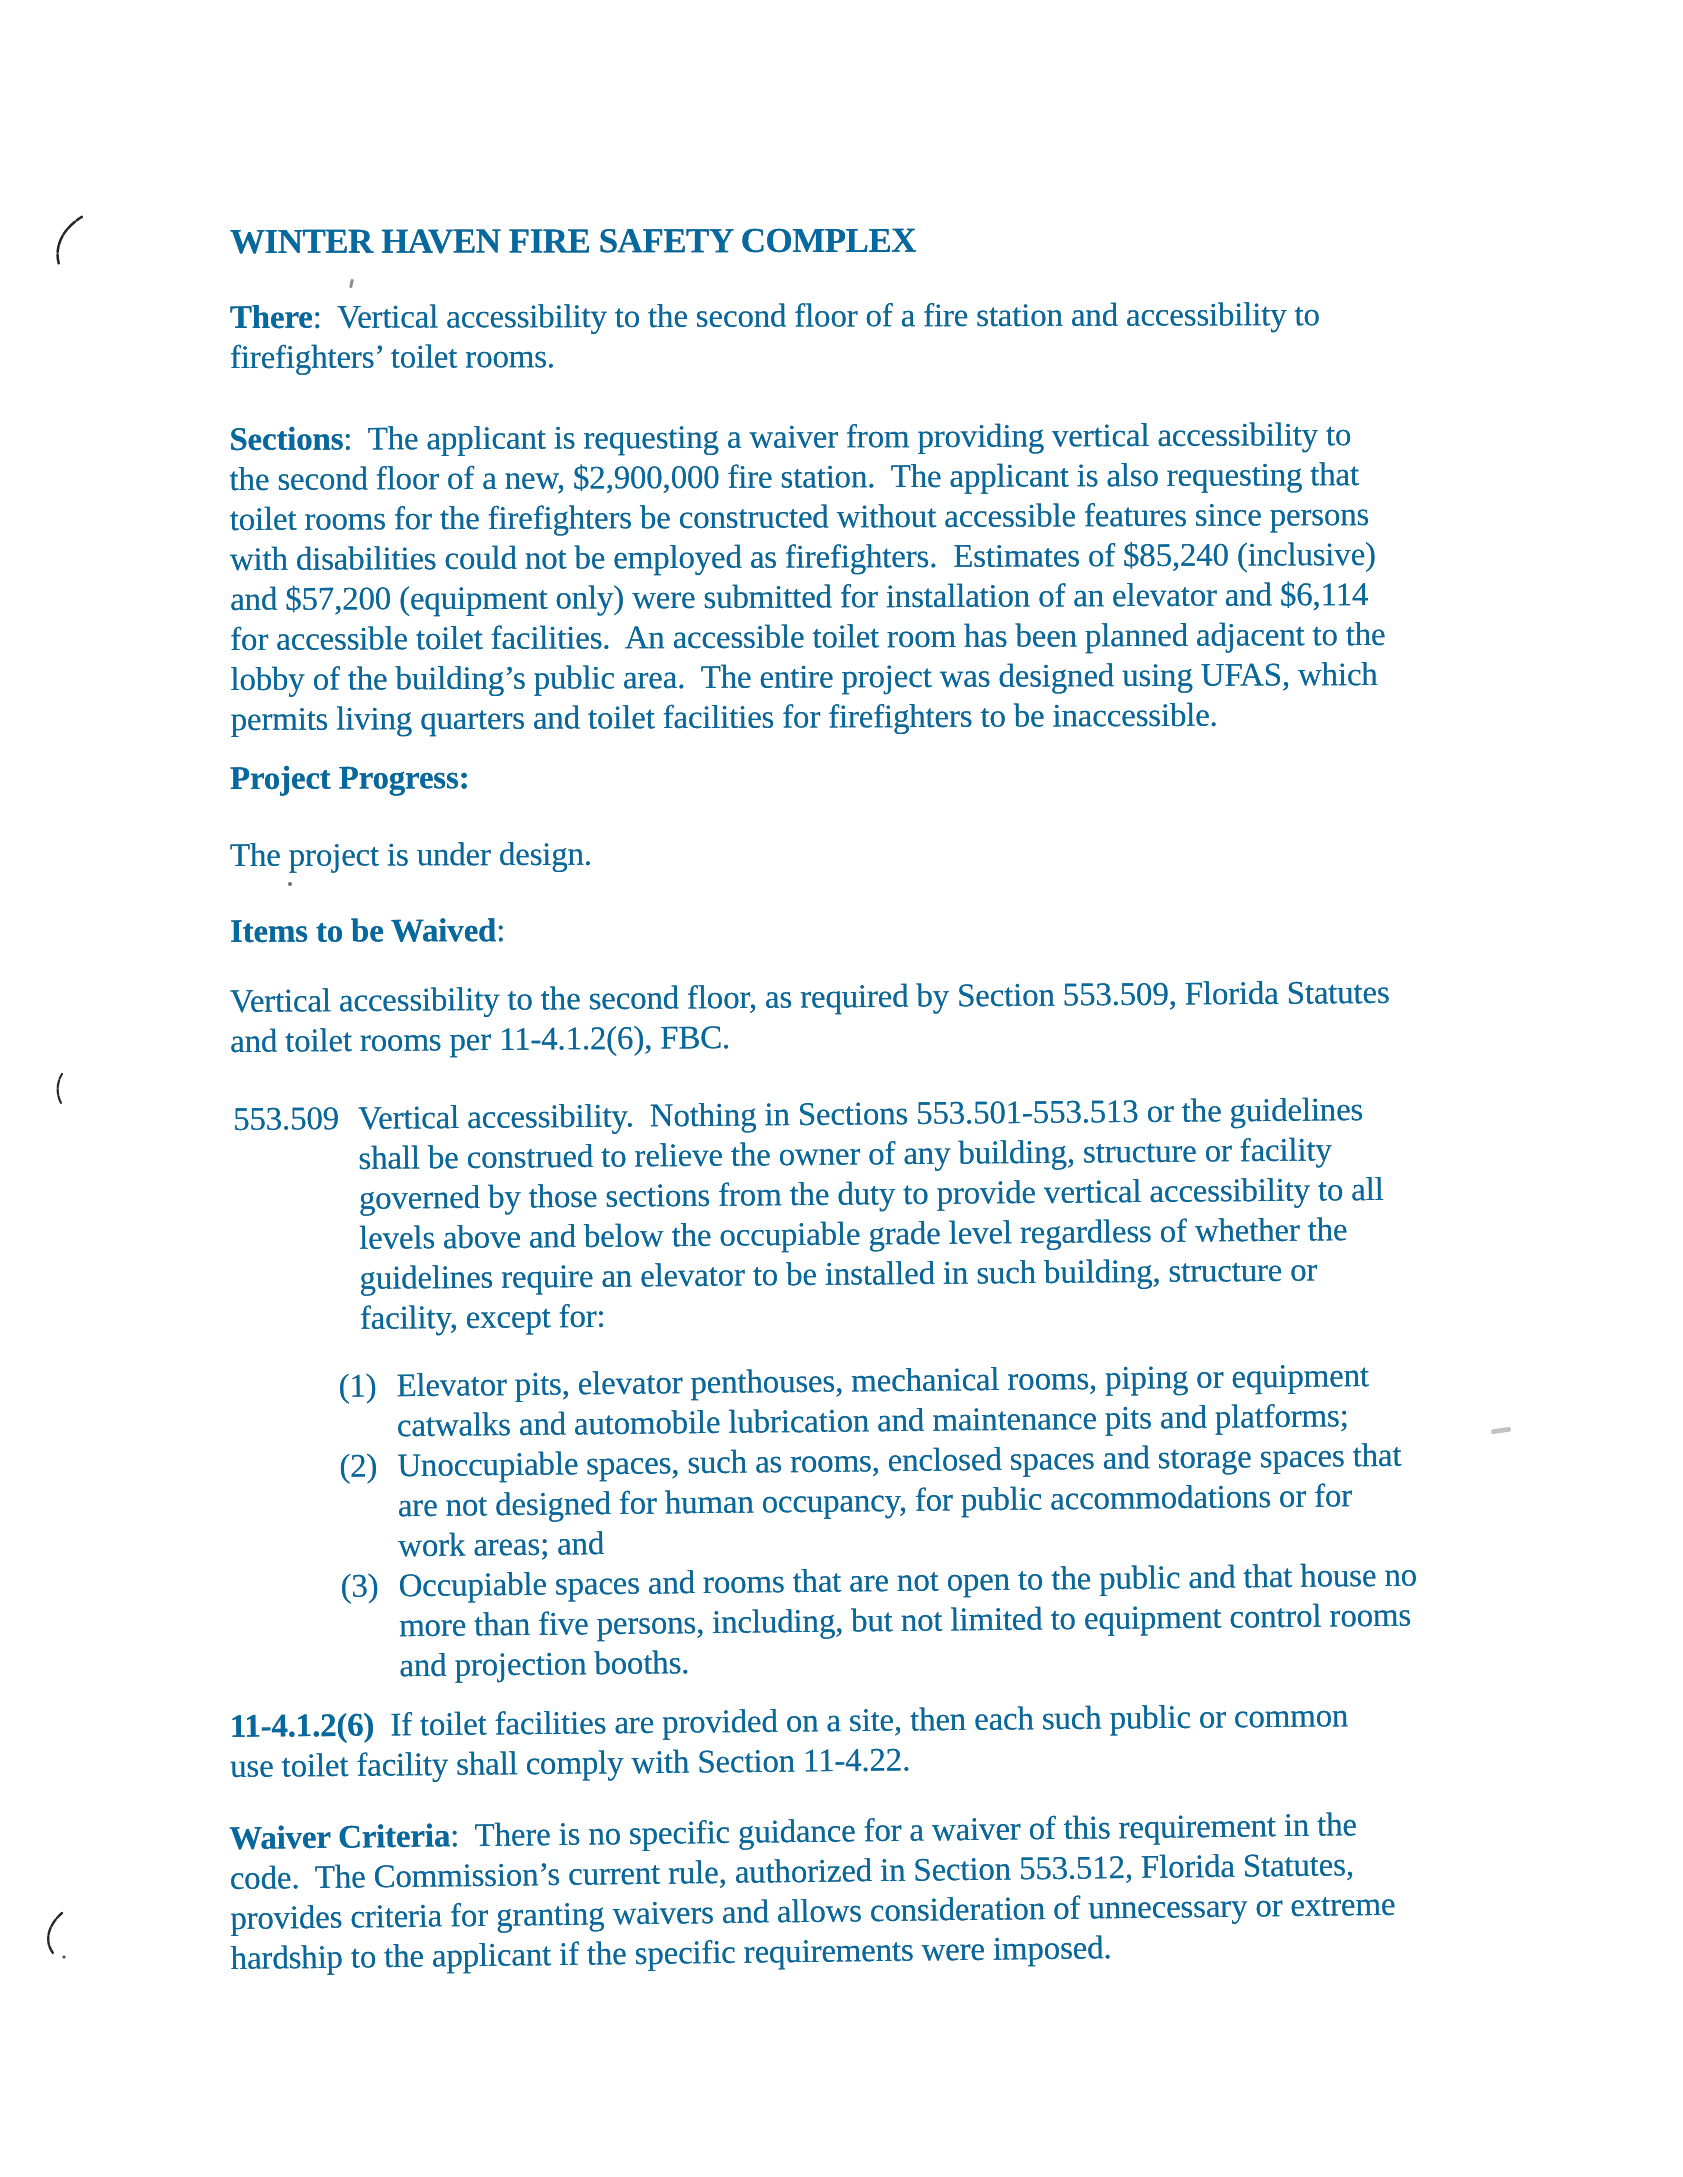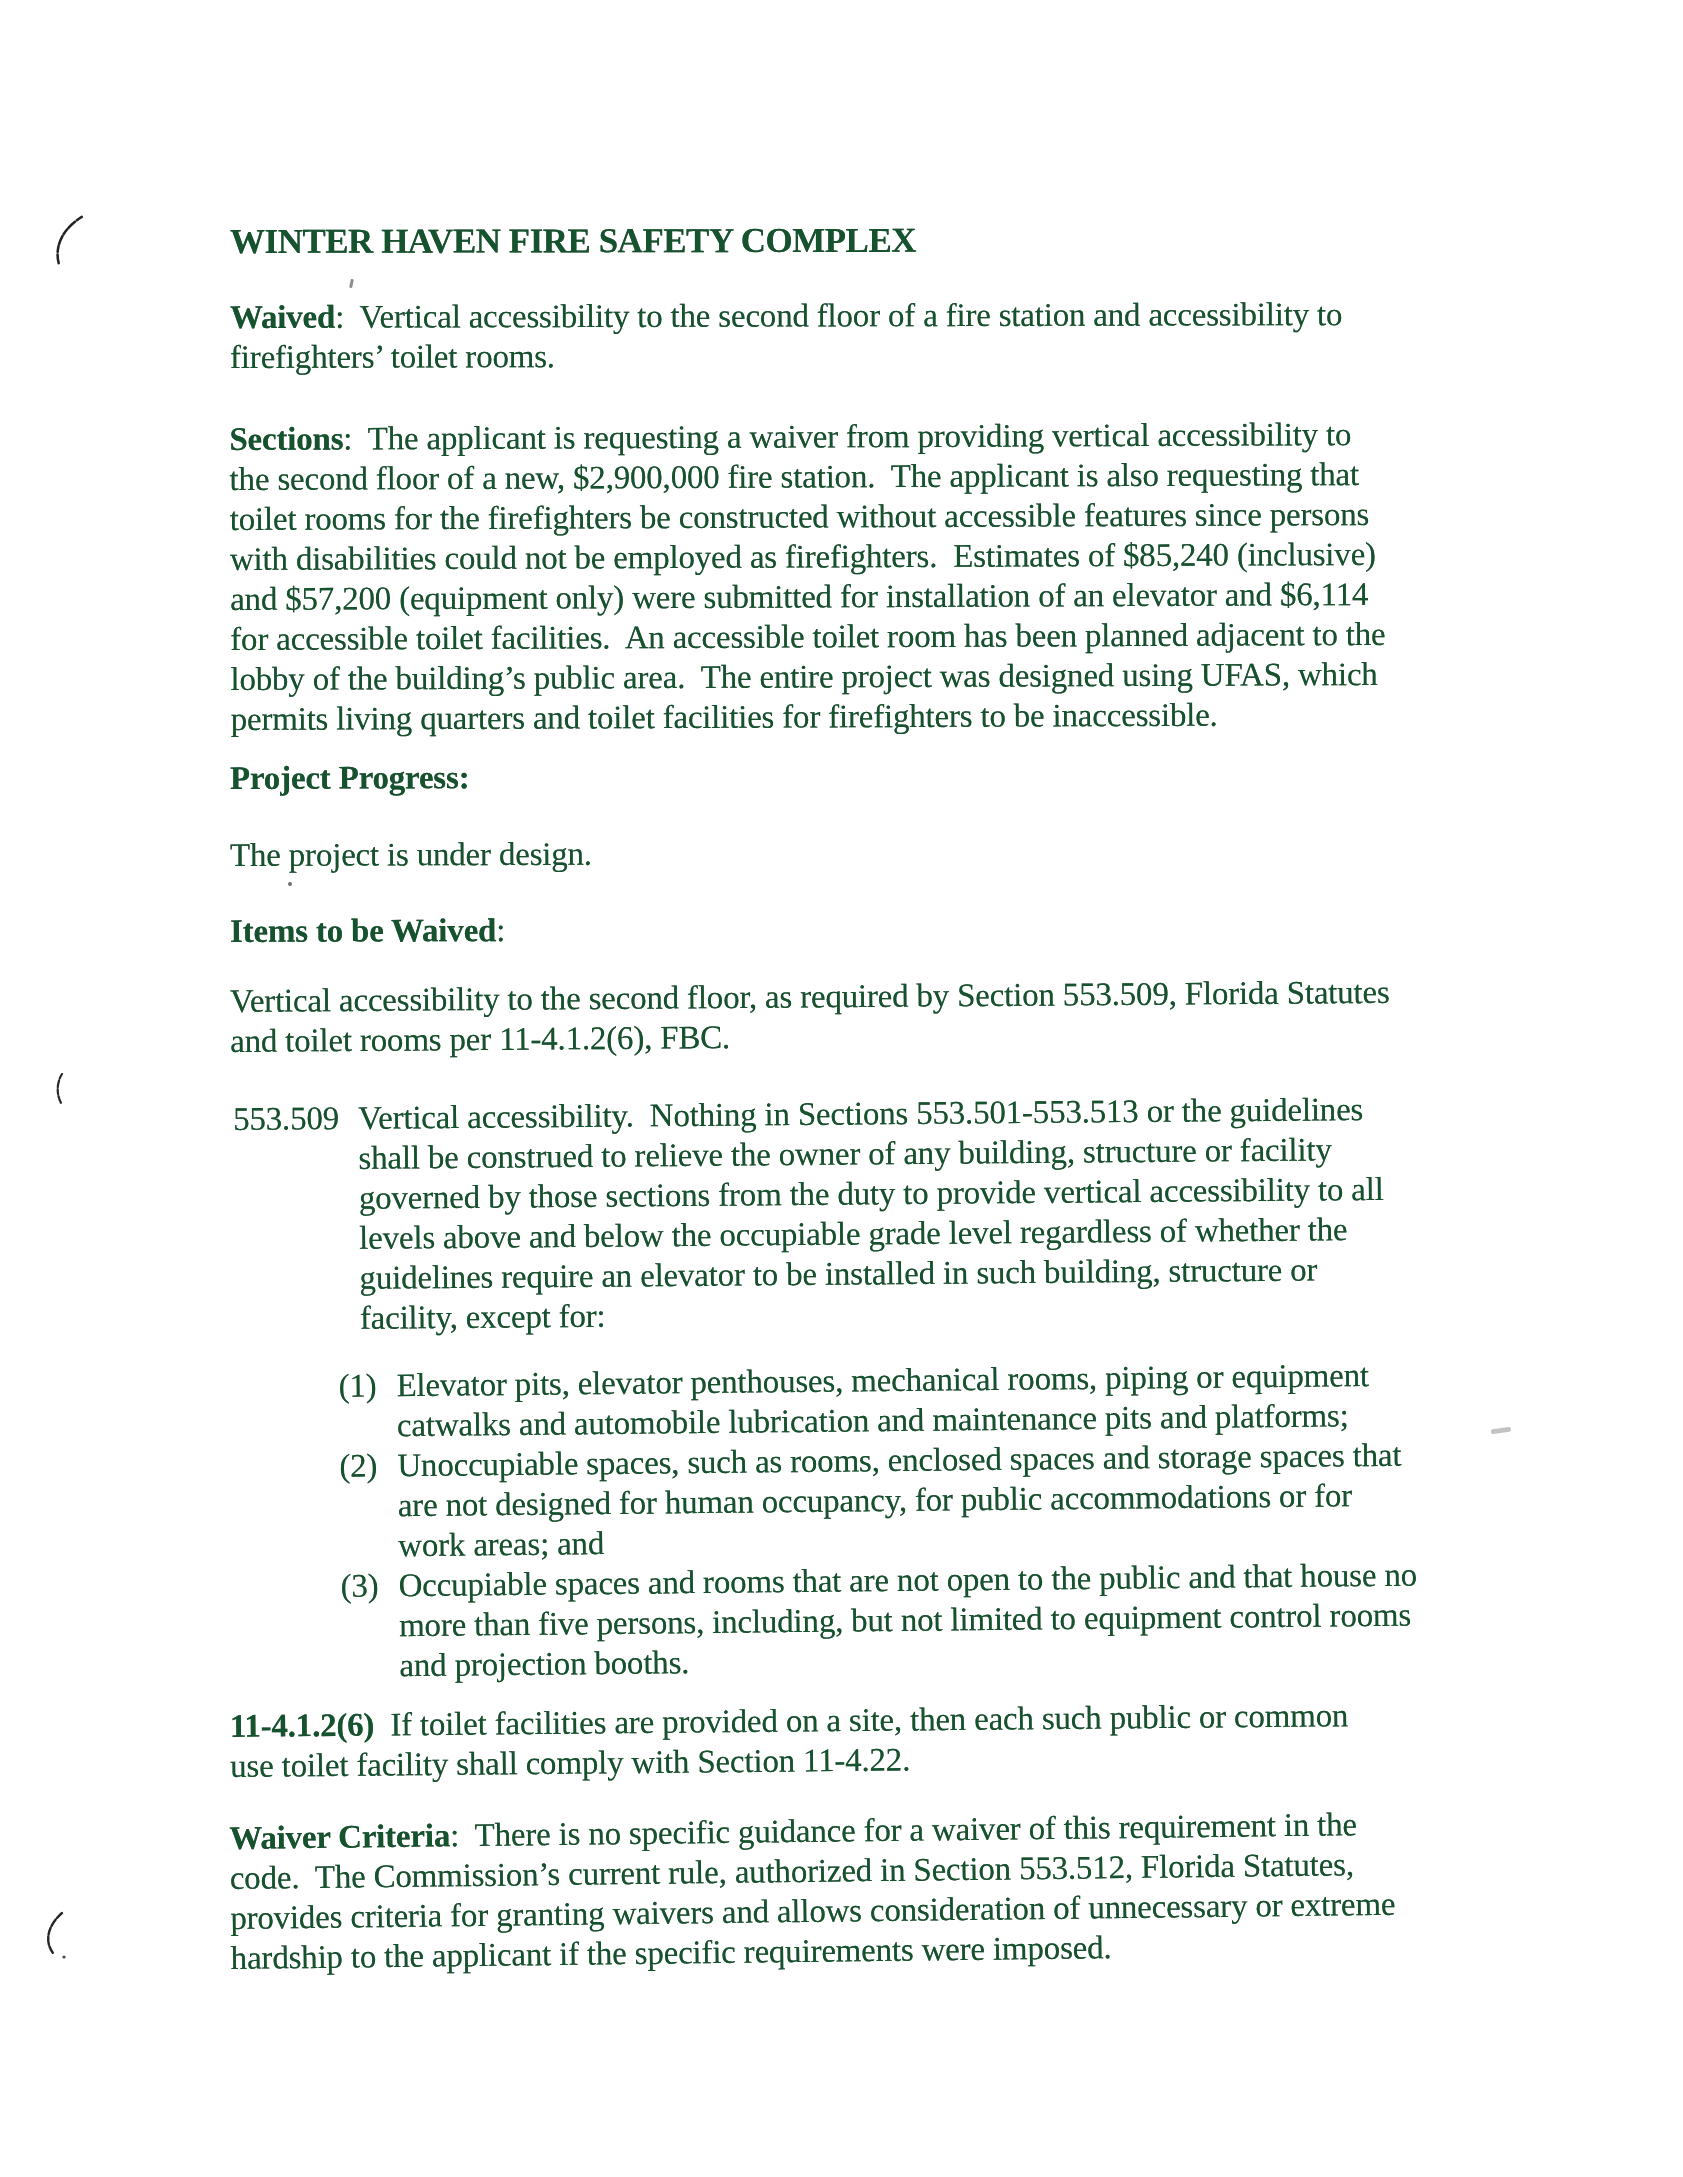--- a/index.html
+++ b/index.html
@@ -2,21 +2,21 @@
 <html><head>
 <meta charset="utf-8">
 <style>
   html,body{margin:0;padding:0;background:#ffffff;}
   .page{
     position:relative;
     width:1683px;height:2177px;
     background:#ffffff;
     overflow:hidden;
     font-family:"Liberation Serif", serif;
-    color:#14532d;
+    color:#0369a1;
   }
   .block{
     position:absolute;
     left:230px;
     font-size:33px;
     line-height:40px;
     letter-spacing:-0.2px;
     transform-origin:left center;
     text-shadow:0 0 0.5px rgba(0,0,0,0.55);
   }
@@ -49,21 +49,21 @@
 
   <svg class="artifact" style="left:50px;top:214px;" width="40" height="55" viewBox="0 0 40 56">
     <path d="M32 3 C14 14, 3 32, 9 52" fill="none" stroke="#242424" stroke-width="2.6" stroke-dasharray="6 2.5 9 2" stroke-linecap="round"></path>
   </svg>
 
   <div class="block doc-title" style="top:220px; transform:rotate(-0.1deg);">WINTER HAVEN FIRE SAFETY COMPLEX</div>
 
   <div class="artifact faint-tick" style="left:350px;top:279px;width:3px;height:9px;transform:rotate(12deg);"></div>
 
   <div class="block" style="top:297px; transform:rotate(-0.15deg);">
-    <div class="line"><b>Waived</b><span>:  Vertical accessibility to the second floor of a fire station and accessibility to</span></div>
+    <div class="line"><b>There</b><span>:  Vertical accessibility to the second floor of a fire station and accessibility to</span></div>
     <div>
         <div class="line">firefighters’ toilet rooms.</div>
       </div>
   </div>
 
   <div class="block" style="top:419px; transform:rotate(-0.25deg);">
     <div class="line"><b>Sections</b><span>:  The applicant is requesting a waiver from providing vertical accessibility to</span></div>
     <div>
         <div class="line">the second floor of a new, $2,900,000 fire station.  The applicant is also requesting that</div>
         <div class="line">toilet rooms for the firefighters be constructed without accessible features since persons</div>

